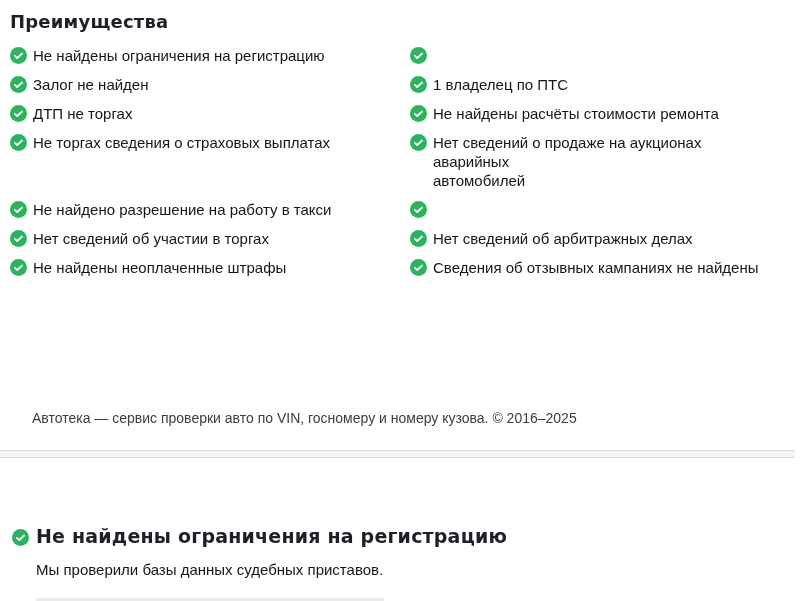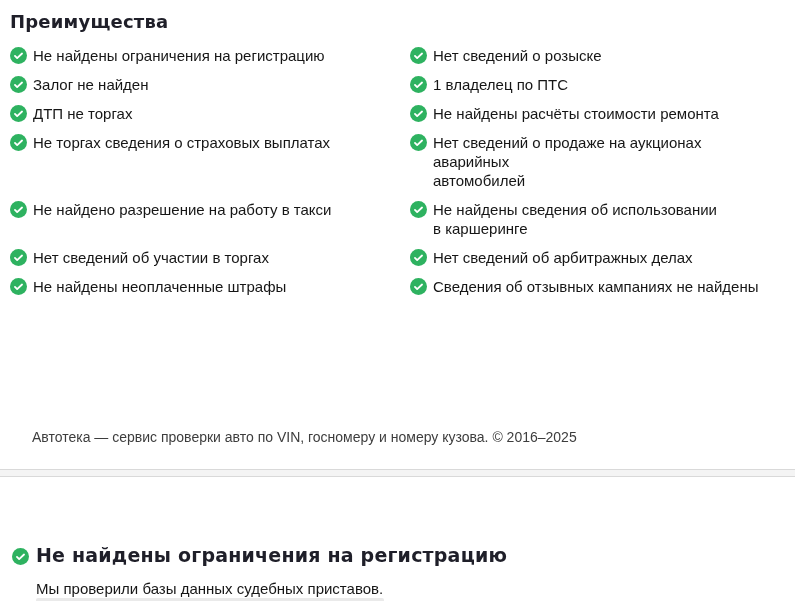--- a/index.html
+++ b/index.html
@@ -96,21 +96,20 @@
       <div class="adv-cell left">
         <svg class="check-svg" viewBox="0 0 24 24">
             <use href="#check-badge"></use>
           </svg>
         <span class="item-text">Не найдены ограничения на регистрацию</span>
       </div>
       <div class="adv-cell right">
         <svg class="check-svg" viewBox="0 0 24 24">
             <use href="#check-badge"></use>
           </svg>
-        <span class="item-text">Нет сведений о розыске</span>
       </div>
 
       <div class="adv-cell left">
         <svg class="check-svg" viewBox="0 0 24 24">
             <use href="#check-badge"></use>
           </svg>
         <span class="item-text">Залог не найден</span>
       </div>
       <div class="adv-cell right">
         <svg class="check-svg" viewBox="0 0 24 24">
@@ -149,22 +148,20 @@
       <div class="adv-cell left">
         <svg class="check-svg" viewBox="0 0 24 24">
             <use href="#check-badge"></use>
           </svg>
         <span class="item-text">Не найдено разрешение на работу в такси</span>
       </div>
       <div class="adv-cell right">
         <svg class="check-svg" viewBox="0 0 24 24">
             <use href="#check-badge"></use>
           </svg>
-        <span class="item-text">Не найдены сведения об использовании
-в каршеринге</span>
       </div>
 
       <div class="adv-cell right">
         <svg class="check-svg" viewBox="0 0 24 24">
             <use href="#check-badge"></use>
           </svg>
         <span class="item-text">Нет сведений об участии в торгах</span>
       </div>
       <div class="adv-cell left">
         <svg class="check-svg" viewBox="0 0 24 24">

